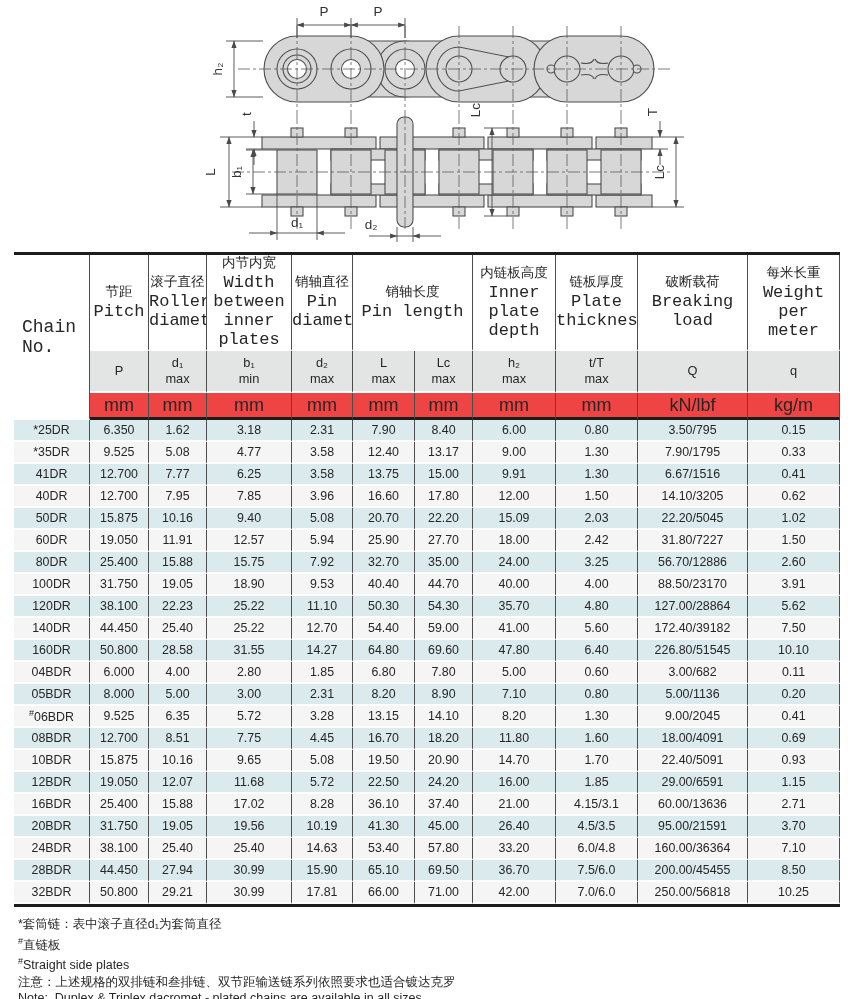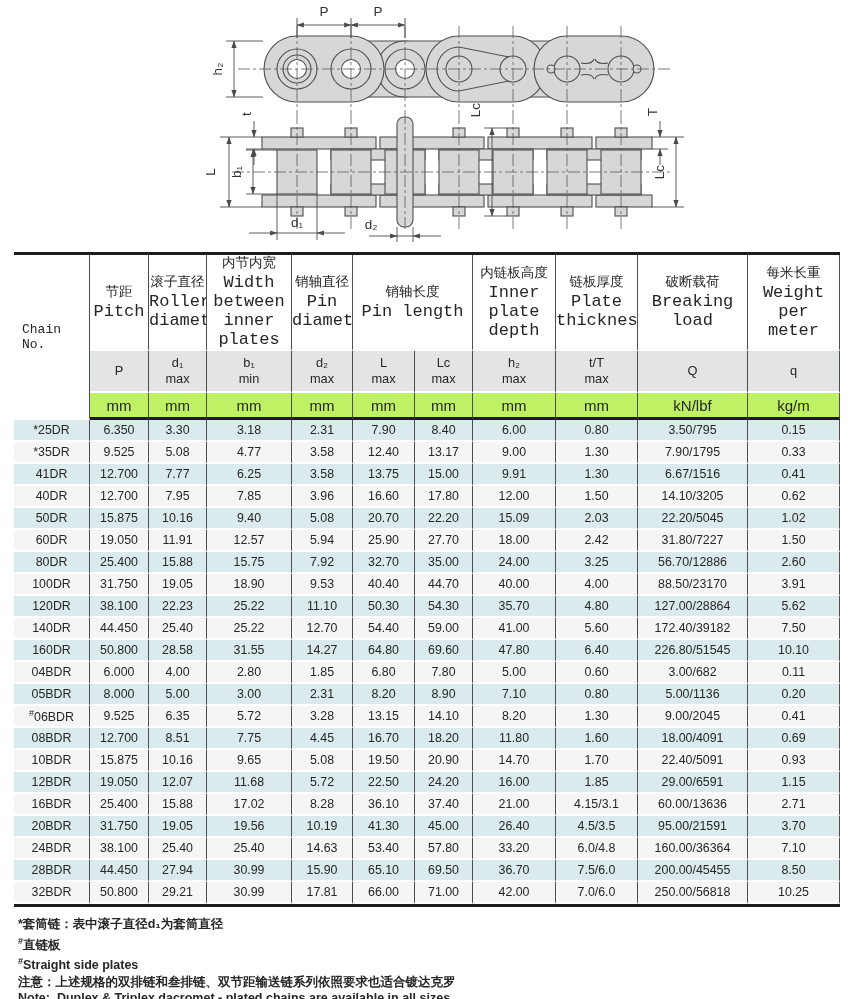--- a/index.html
+++ b/index.html
@@ -21,30 +21,30 @@
     margin-left:14px;width:826px;
     border-top:3px solid #1c1c1c;border-bottom:3px solid #1c1c1c;
   }
   .spec th,.spec td{
     border-right:1px solid #4d4d4d;font-weight:normal;text-align:center;
     vertical-align:middle;padding:0;overflow:hidden;
   }
   tr.hr1 th{height:66px;border-bottom:2px solid #fff;background:#fff;font-family:Liberation Mono, monospace;}
   tr.hr1 .cn{font-size:13.5px;line-height:1.35;}
   tr.hr1 .en{font-size:17px;line-height:1.12;}
-  th.chain-no{background:#fff;text-align:left;padding-left:8px;font-size:13px;
+  th.chain-no{background:#fff;text-align:left;padding-left:8px;font-size:18px;
     border-bottom:3px solid #1c1c1c;}
   tr.hr2 th{height:40px;background:#e3e4e4;font-size:12.8px;line-height:1.3;border-bottom:2px solid #fff;}
-  tr.hr3 th{height:24px;font-size:15px;border-bottom:3px solid #1c1c1c;background:#bef264;}
+  tr.hr3 th{height:24px;font-size:18px;border-bottom:3px solid #1c1c1c;background:#ef4444;}
   tbody td{height:20px;font-size:12.4px;border-bottom:2px solid #ffffff;}
   tbody tr.odd td{background:#dbeaec;}
   tbody tr.even td{background:#f4f5f4;}
   sup{font-size:9px;}
   .notes{margin:9px 0 0 18px;font-size:12.5px;line-height:16.4px;color:#262626;}
-  .notes div{white-space:pre-wrap;font-weight:bold;}
+  .notes div{white-space:pre-wrap;}
   .notes .indent{padding-left:38px;}
 </style>
 </head>
 <body>
 
 <div class="diagram-wrap">
 <svg width="855" height="252" viewBox="0 0 855 252">
   <defs>
     <marker id="ah" viewBox="0 0 10 10" refX="9" refY="5" markerWidth="8.5" markerHeight="8.5" orient="auto-start-reverse">
       <path d="M0,1.6 L9.5,5 L0,8.4 Z" fill="#4a4a4a"></path>
@@ -294,21 +294,21 @@
       <th>mm</th>
       <th>mm</th>
       <th>kN/lbf</th>
       <th>kg/m</th>
     </tr>
   </thead>
   <tbody>
       <tr class="odd">
         <td>*25DR</td>
         <td>6.350</td>
-        <td>3.30</td>
+        <td>1.62</td>
         <td>3.18</td>
         <td>2.31</td>
         <td>7.90</td>
         <td>8.40</td>
         <td>6.00</td>
         <td>0.80</td>
         <td>3.50/795</td>
         <td>0.15</td>
       </tr>
       <tr class="even">

